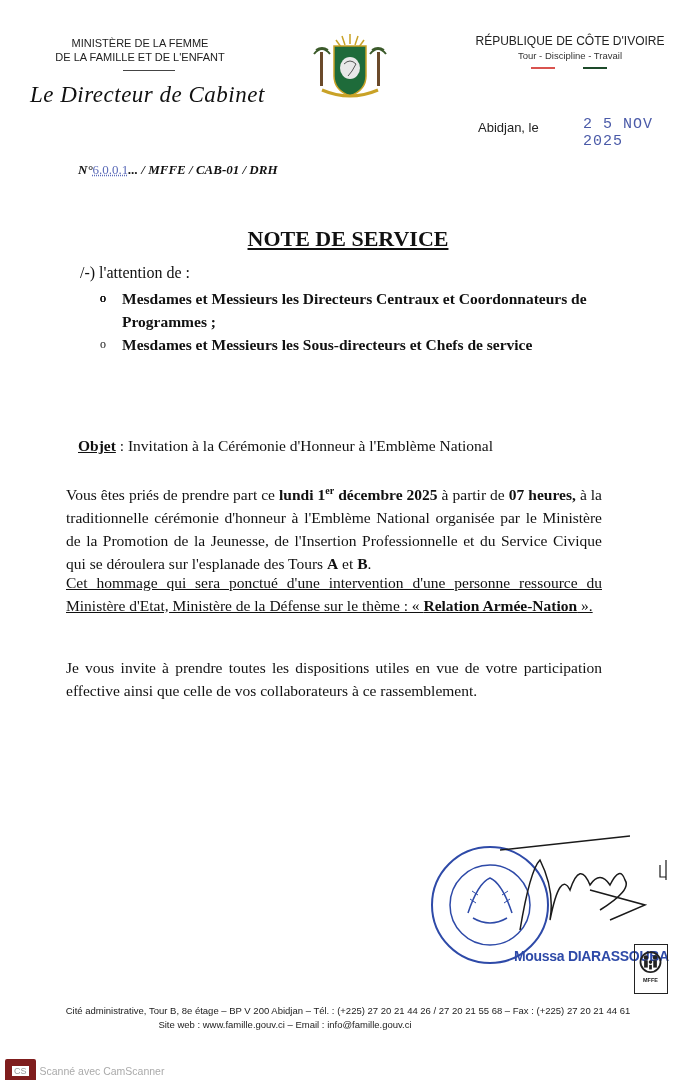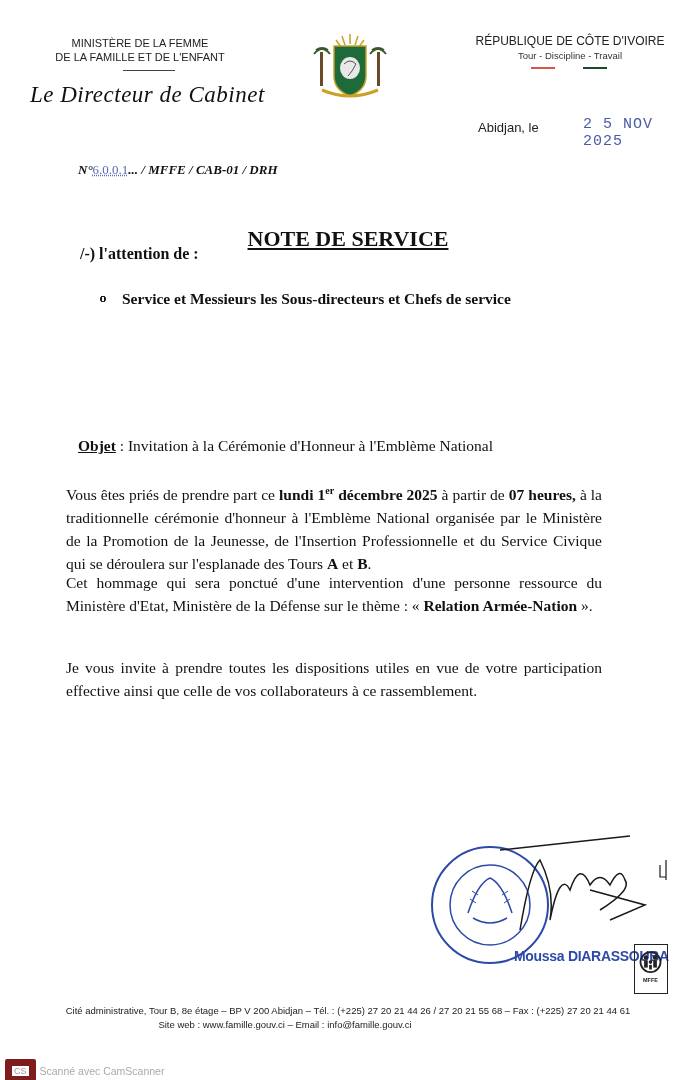--- a/index.html
+++ b/index.html
@@ -23,31 +23,31 @@
 
   .date-label { left: 478px; top: 120px; font-size: 13px; color: #222; }
   .date-stamp { left: 583px; top: 116px; font-family: "Liberation Mono", monospace; font-size: 15px; color: #4a5aa8; letter-spacing: 1px; }
 
   .ref { left: 78px; top: 162px; font-size: 13px; font-style: italic; font-weight: bold; }
   .ref-num { color: #5a6ab8; font-style: normal; font-weight: normal; text-decoration: underline dotted; }
 
   .note-title { left: 0; width: 696px; top: 195px; text-align: center; font-size: 22px; font-weight: bold; text-decoration: underline; padding-left: 0; margin-top: 31px; }
   .note-title span { margin-left: 0; }
 
-  .attention { left: 80px; top: 245px; font-size: 16px; font-weight: bold; text-align: center; }
+  .attention { left: 80px; top: 264px; font-size: 16px; font-weight: normal; text-align: center; }
   ul.recipients { position: absolute; left: 100px; top: 287px; width: 530px; margin: 0; padding: 0; list-style: none; font-size: 15.5px; font-weight: bold; line-height: 23px; }
   ul.recipients li { position: relative; padding-left: 22px; }
   ul.recipients li .bullet { position: absolute; left: 0; top: 0; font-weight: normal; font-size: 12px; }
 
   .objet { left: 78px; top: 437px; font-size: 15.5px; }
   .objet .lbl { font-weight: bold; text-decoration: underline; }
 
   .body { position: absolute; left: 66px; width: 536px; font-size: 15.5px; line-height: 23px; text-align: justify; margin: 0; }
   .p1 { top: 479px; }
-  .p2 { top: 571px; }
+  .p2 { top: 571px; text-decoration: underline; }
   .p3 { top: 656px; }
 
   .stamp { left: 428px; top: 843px; width: 125px; height: 125px; }
   .signature { left: 460px; top: 830px; width: 230px; height: 110px; }
   .signer { left: 514px; top: 948px; font-family: "Liberation Sans", sans-serif; font-weight: bold; font-size: 14px; color: #2e4aa8; letter-spacing: -0.3px; }
   .mffe { left: 634px; top: 944px; width: 34px; height: 50px; border: 1.5px solid #222; box-sizing: border-box; }
 
   .footer1 { left: 0; width: 696px; top: 1005px; text-align: center; font-size: 9.5px; color: #222; }
   .footer2 { left: 10px; width: 550px; top: 1019px; text-align: center; font-size: 9.5px; color: #222; }
 
@@ -93,22 +93,22 @@
 <div class="abs ref">
   <span>N°</span><span class="ref-num">6.0.0.1</span><span>... / MFFE / CAB-01 / DRH</span>
 </div>
 
 <div class="abs note-title"><span>NOTE DE SERVICE</span></div>
 
 <div class="abs attention">/-) l'attention de :</div>
 <ul class="recipients">
   <li><span class="bullet">o</span></li>
   <li><span class="bullet">o</span></li>
-  <li><span class="bullet">o</span></li>
-  <li><span class="bullet">o</span><span>Service et Messieurs les Sous-directeurs et Chefs de service</span></li>
+  <li><span class="bullet">o</span><span>Mesdames et Messieurs les Directeurs Centraux et Coordonnateurs de Programmes ;</span></li>
+  <li><span class="bullet">o</span><span>Mesdames et Messieurs les Sous-directeurs et Chefs de service</span></li>
 </ul>
 
 <div class="abs objet">
   <span class="lbl">Objet</span><span> : </span><span>Invitation à la Cérémonie d'Honneur à l'Emblème National</span>
 </div>
 
 <p class="body p1">
   <span>Vous êtes priés de prendre part ce </span><b><span>lundi 1</span><sup style="font-size:10px">er</sup><span> décembre 2025</span></b><span> à partir de </span><b>07 heures,</b><span> à la traditionnelle cérémonie d'honneur à l'Emblème National organisée par le Ministère de la Promotion de la Jeunesse, de l'Insertion Professionnelle et du Service Civique qui se déroulera sur l'esplanade des Tours </span><b>A</b><span> et </span><b>B</b><span>.</span>
 </p>
 <p class="body p2">

